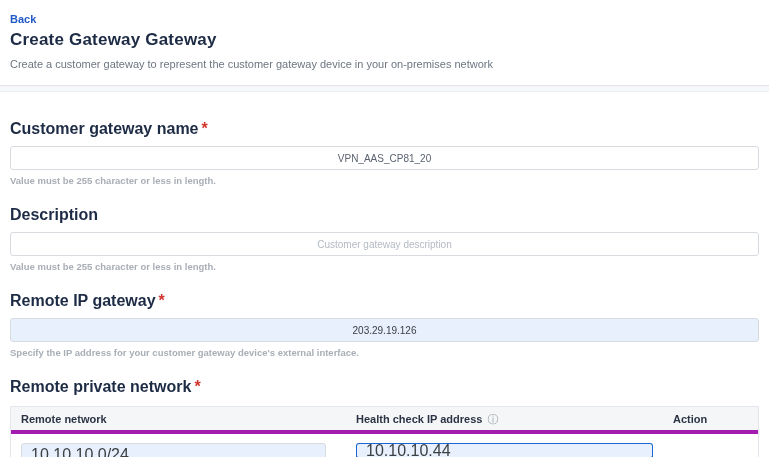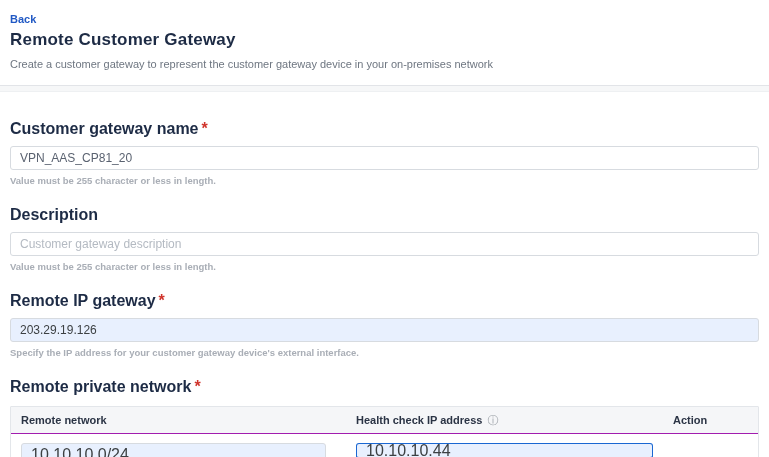--- a/index.html
+++ b/index.html
@@ -24,32 +24,32 @@
     border-top: 1px solid #e2e4e8; border-bottom: 1px solid #eef0f2;
   }
   .form { padding: 0 10px; }
   .group { margin-top: 20px; }
   .group.first { margin-top: 28px; }
   .label-row { font-size: 16px; font-weight: 700; color: #1d2b45; }
   .req { color: #d0342c; margin-left: 3px; }
   .input {
     display: block; width: 100%; height: 24px; margin-top: 8px;
     border: 1px solid #d7dbe0; border-radius: 3px;
-    padding: 0 9px; font-size: 12px; color: #5a6270;
+    padding: 0 9px; font-size: 10px; color: #5a6270;
     font-family: "Liberation Sans", sans-serif;
-    background: #fff; outline: none;
+    background: #fff; outline: none; text-align: center;
   }
   .input.autofill { background: #e8f0fe; color: #3c4043; }
   .input::placeholder { color: #b4bac2; }
   .helper { font-size: 9.5px; color: #a9aeb6; margin-top: 5px; font-weight: bold; }
 
   .table { margin-top: 10px; border: 1px solid #e3e6ea; border-radius: 1px; }
   .t-head {
     display: flex; align-items: center; height: 27px;
-    background: #f5f6f8; border-bottom: 1px solid #a21caf;
+    background: #f5f6f8; border-bottom: 4px solid #a21caf;
     padding-left: 10px; font-size: 11px; font-weight: 700; color: #2b3445;
   }
   .th-remote { width: 335px; }
   .th-health { width: 317px; display: flex; align-items: flex-end; }
   .th-action { flex: 1; }
   .info {
     margin-left: 5px; color: #9aa0a6; font-size: 11px; font-weight: 400;
     line-height: 1; cursor: pointer;
   }
   .t-body { display: flex; align-items: flex-start; padding: 9px 10px 11px; }
@@ -63,21 +63,21 @@
   .row-input.health {
     width: 297px; height: 16px;
     border: 1px solid #1a67d2; border-bottom-width: 2px;
   }
 </style>
 </head>
 <body>
 
 <div class="header">
   <a class="back" href="#">Back</a>
-  <div class="title">Remote Customer Gateway</div>
+  <div class="title">Create Gateway Gateway</div>
   <div class="subtitle">Create a customer gateway to represent the customer gateway device in your on-premises network</div>
 </div>
 
 <div class="band"></div>
 
 <div class="form">
 
   <div class="group first">
     <div class="label-row">
       <span>Customer gateway name</span><span class="req">*</span>

